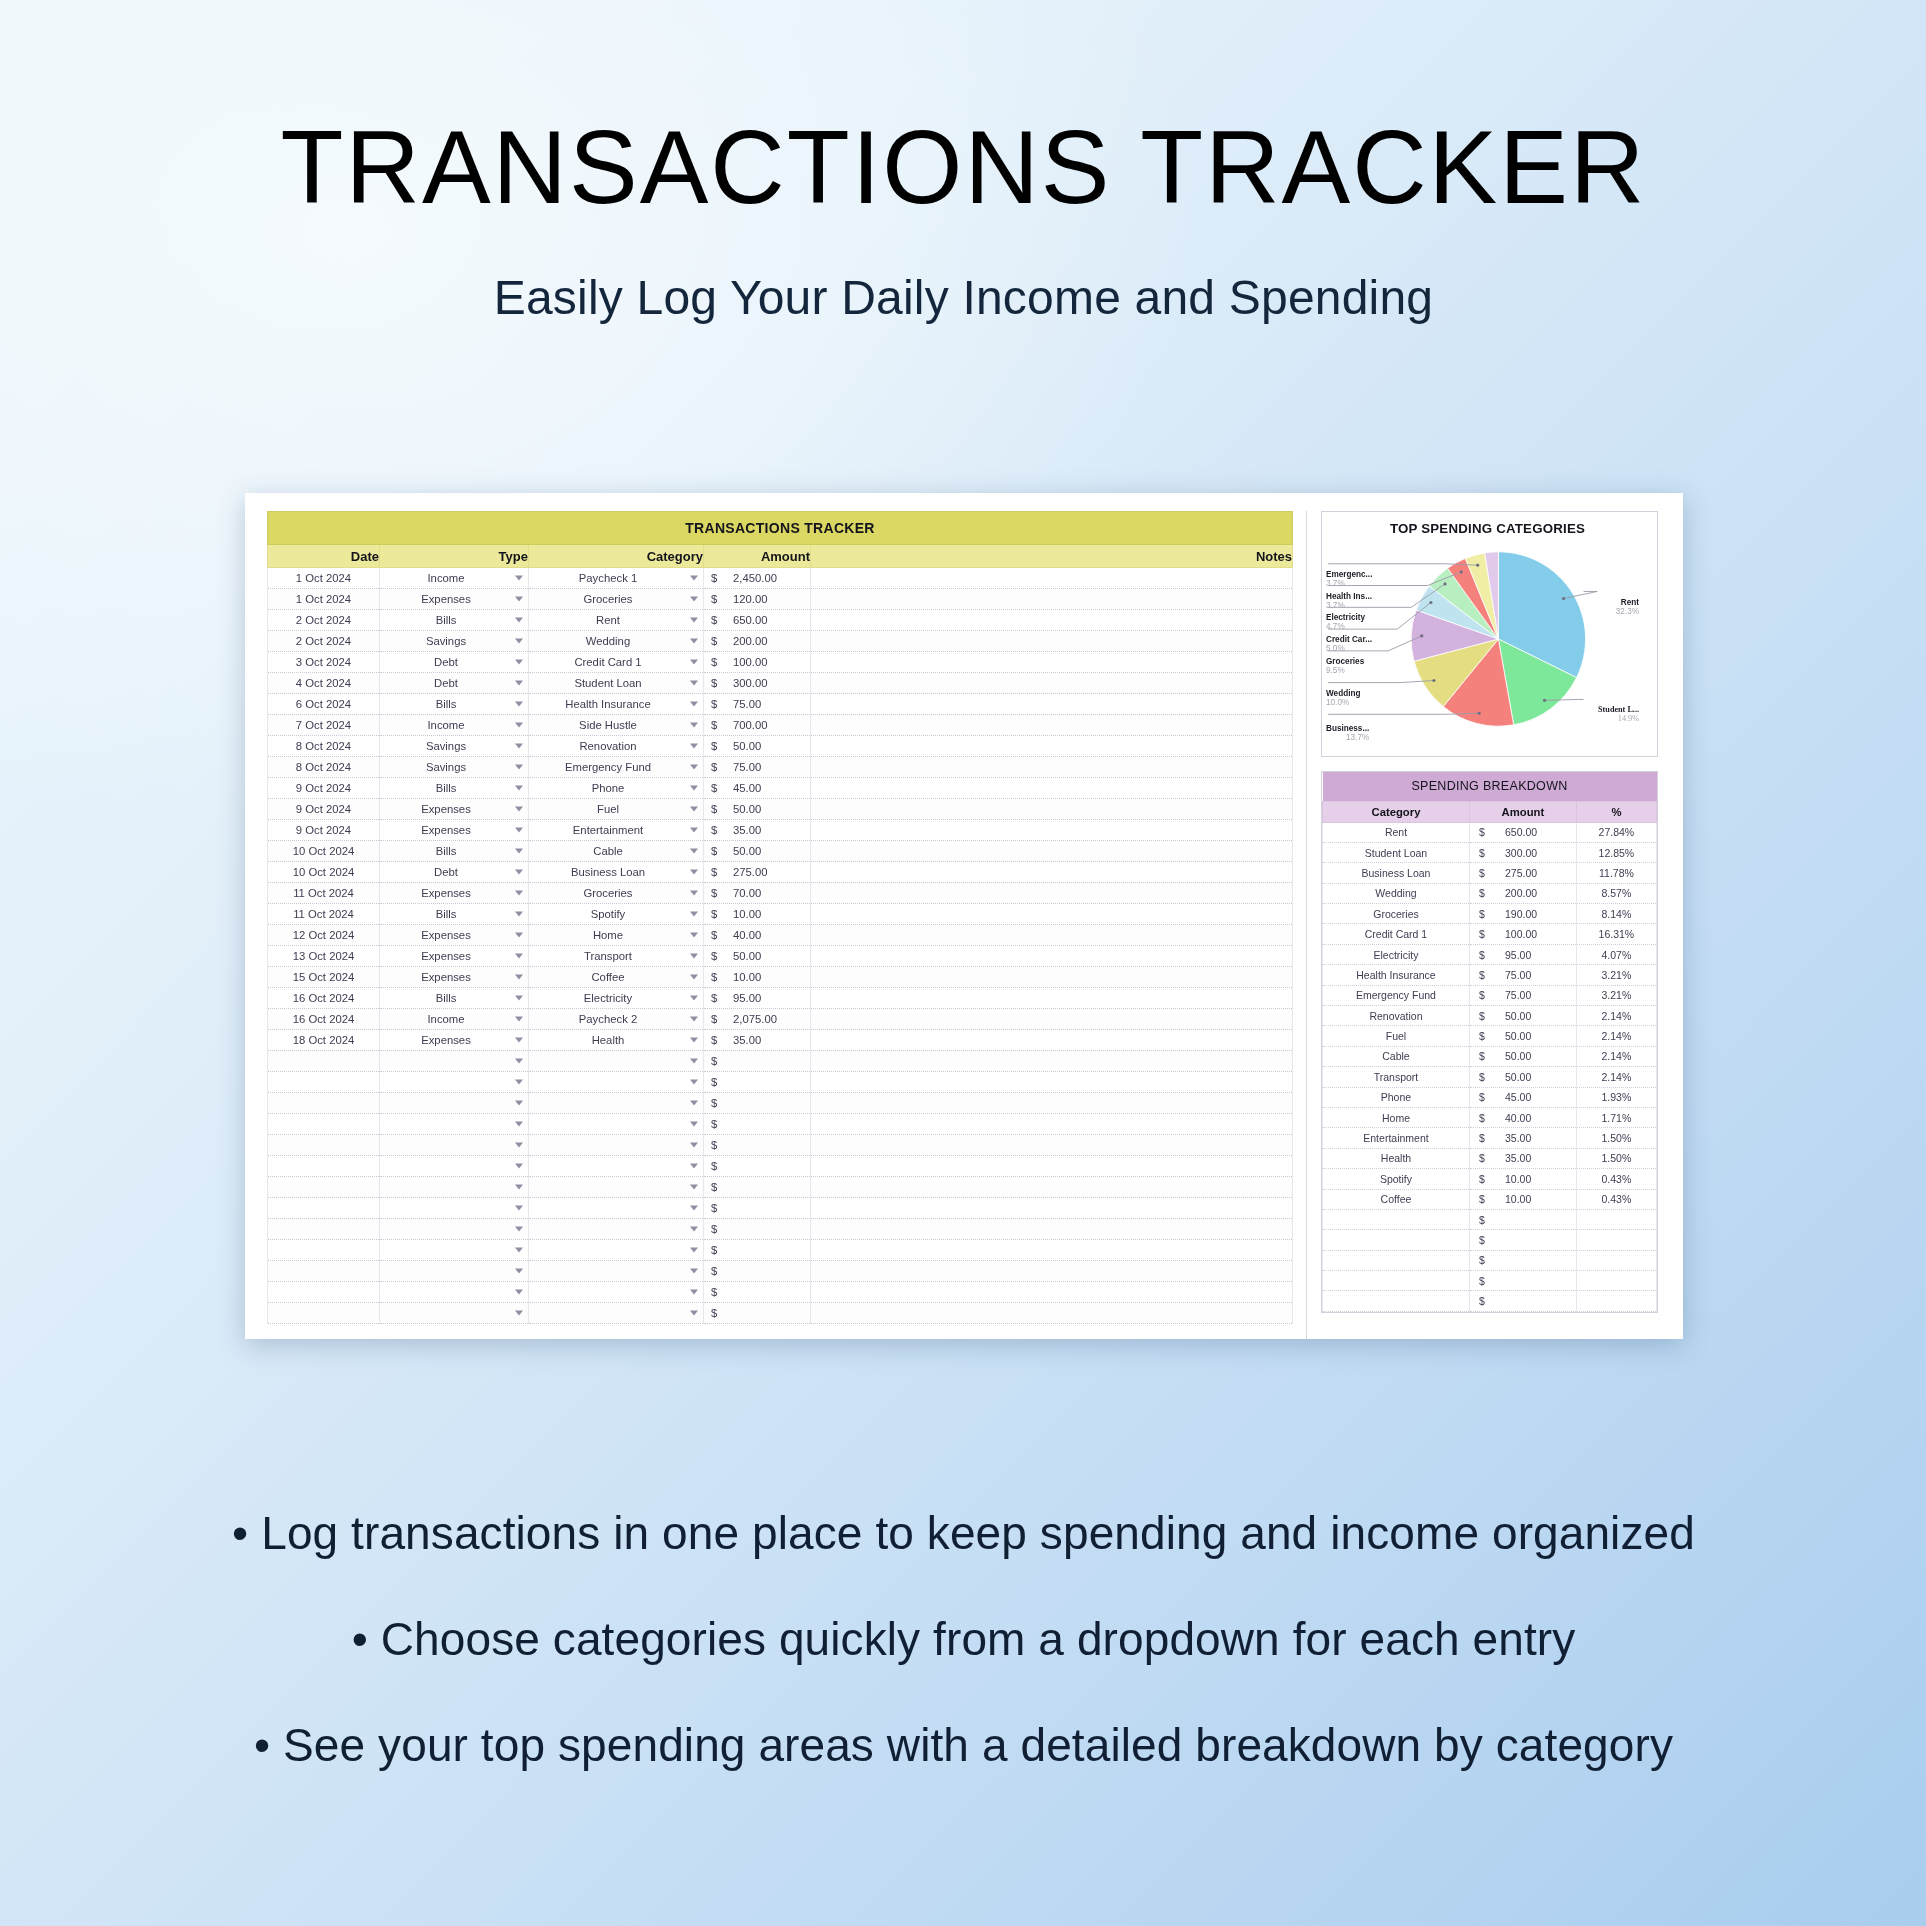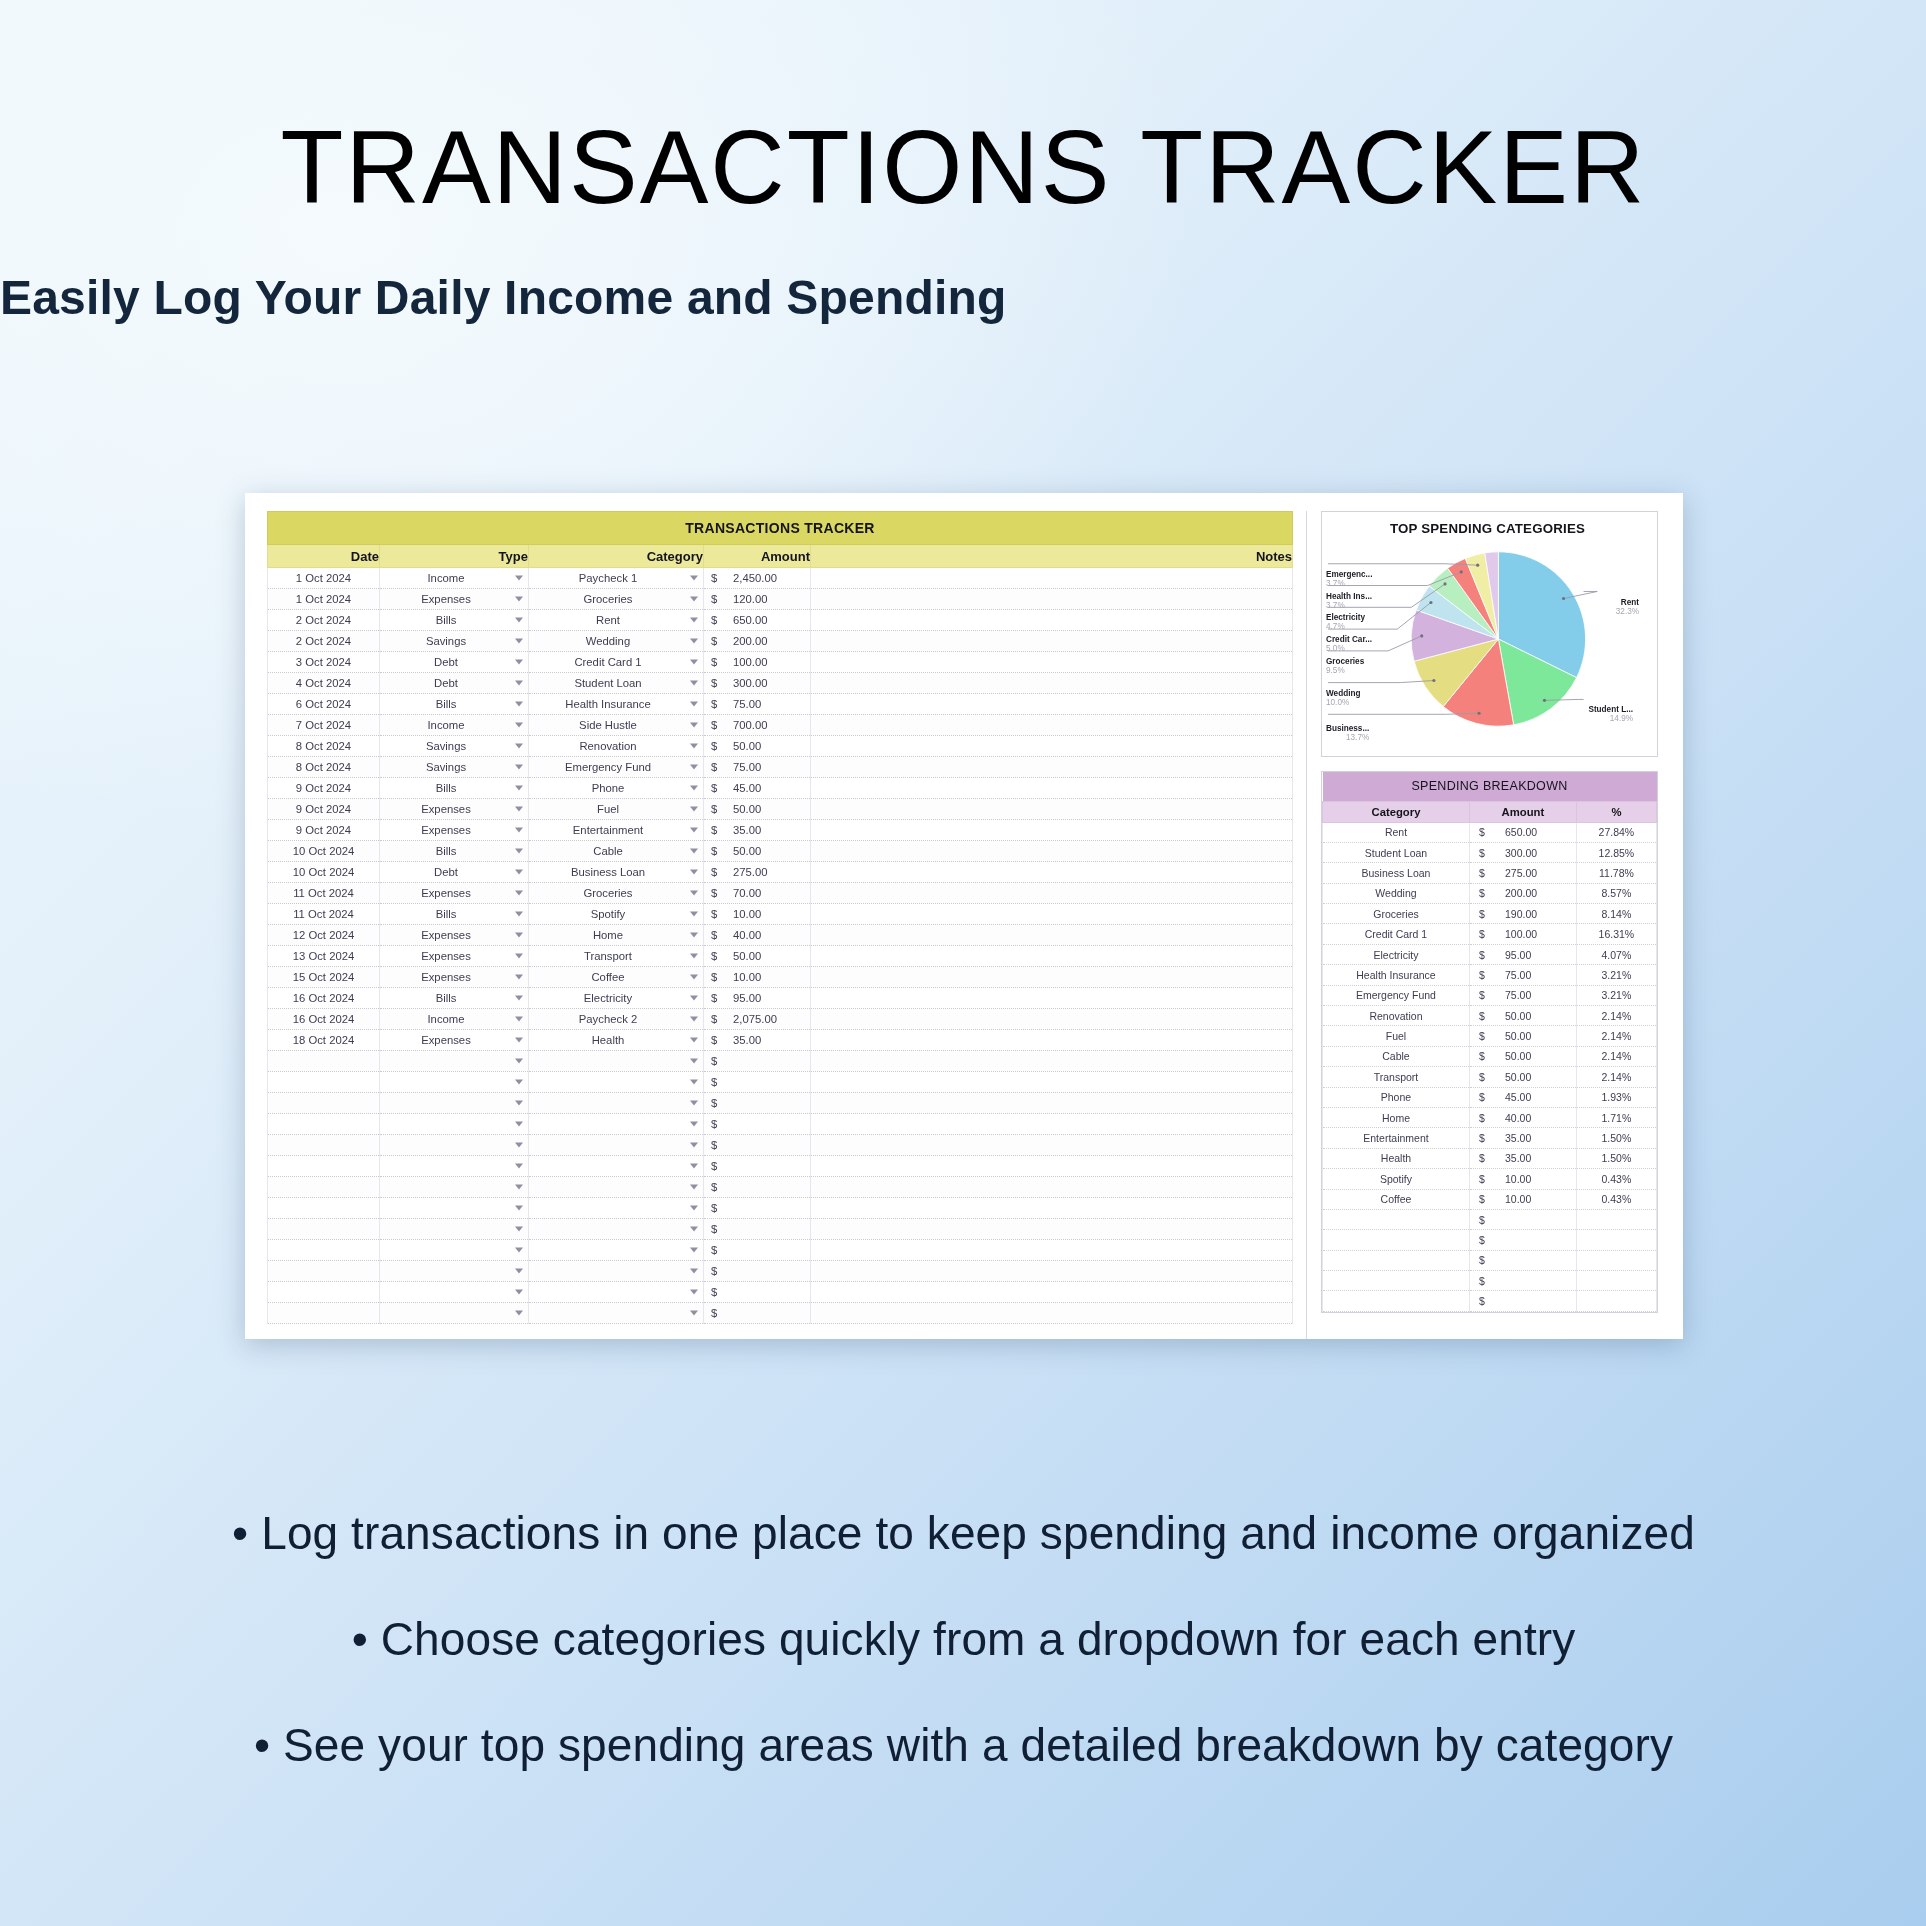--- a/index.html
+++ b/index.html
@@ -23,23 +23,23 @@
     text-align: center;
     font-size: 103px;
     font-weight: 400;
     letter-spacing: 2px;
     color: #000000;
     margin-top: 111px;
     line-height: 1.1;
     font-family: "Liberation Sans", sans-serif;
   }
   .page-subtitle {
-    text-align: left;
+    text-align: center;
     font-size: 48px;
-    font-weight: 700;
+    font-weight: 400;
     color: #13263b;
     margin-top: 46px;
     letter-spacing: 0.2px;
   }
 
   
   .mockup {
     position: absolute;
     left: 245px;
     top: 493px;
@@ -607,21 +607,21 @@
               <circle cx="107.90574493884331" cy="67.12011350795481" r="1.6" fill="#6f6f80"></circle>
               <polyline points="122.10851303189116,48.38829950121867 88.10851303189116,72 4,72" fill="none" stroke="#9a9aa8" stroke-width="0.9"></polyline>
               <circle cx="122.10851303189116" cy="48.38829950121867" r="1.6" fill="#6f6f80"></circle>
               <polyline points="138.47998771700983,36.25634879721741 104.47998771700983,50 4,50" fill="none" stroke="#9a9aa8" stroke-width="0.9"></polyline>
               <circle cx="138.47998771700983" cy="36.25634879721741" r="1.6" fill="#6f6f80"></circle>
               <polyline points="155.09675287697917,29.43453976730298 121.09675287697917,28 4,28" fill="none" stroke="#9a9aa8" stroke-width="0.9"></polyline>
               <circle cx="155.09675287697917" cy="29.43453976730298" r="1.6" fill="#6f6f80"></circle>
             </svg>
           <div id="pie-labels">
               <div class="pie-lbl right" style="left: auto; right: 12px; top: 48px;"><span>Rent</span><span class="pct">32.3%</span></div>
-              <div class="pie-lbl right" style="left: auto; right: 18px; top: 155px;"><span>Student L...</span><span class="pct">14.9%</span></div>
+              <div class="pie-lbl right" style="left: auto; right: 12px; top: 155px; font-family: Liberation Serif, serif;"><span>Student L...</span><span class="pct">14.9%</span></div>
               <div class="pie-lbl" style="left: 2px; top: 174px; text-align: right;"><span>Business...</span><span class="pct">13.7%</span></div>
               <div class="pie-lbl" style="left: 2px; top: 139px;"><span>Wedding</span><span class="pct">10.0%</span></div>
               <div class="pie-lbl" style="left: 2px; top: 107px;"><span>Groceries</span><span class="pct">9.5%</span></div>
               <div class="pie-lbl" style="left: 2px; top: 85px;"><span>Credit Car...</span><span class="pct">5.0%</span></div>
               <div class="pie-lbl" style="left: 2px; top: 63px;"><span>Electricity</span><span class="pct">4.7%</span></div>
               <div class="pie-lbl" style="left: 2px; top: 42px;"><span>Health Ins...</span><span class="pct">3.7%</span></div>
               <div class="pie-lbl" style="left: 2px; top: 20px;"><span>Emergenc...</span><span class="pct">3.7%</span></div>
             </div>
         </div>
       </div>

